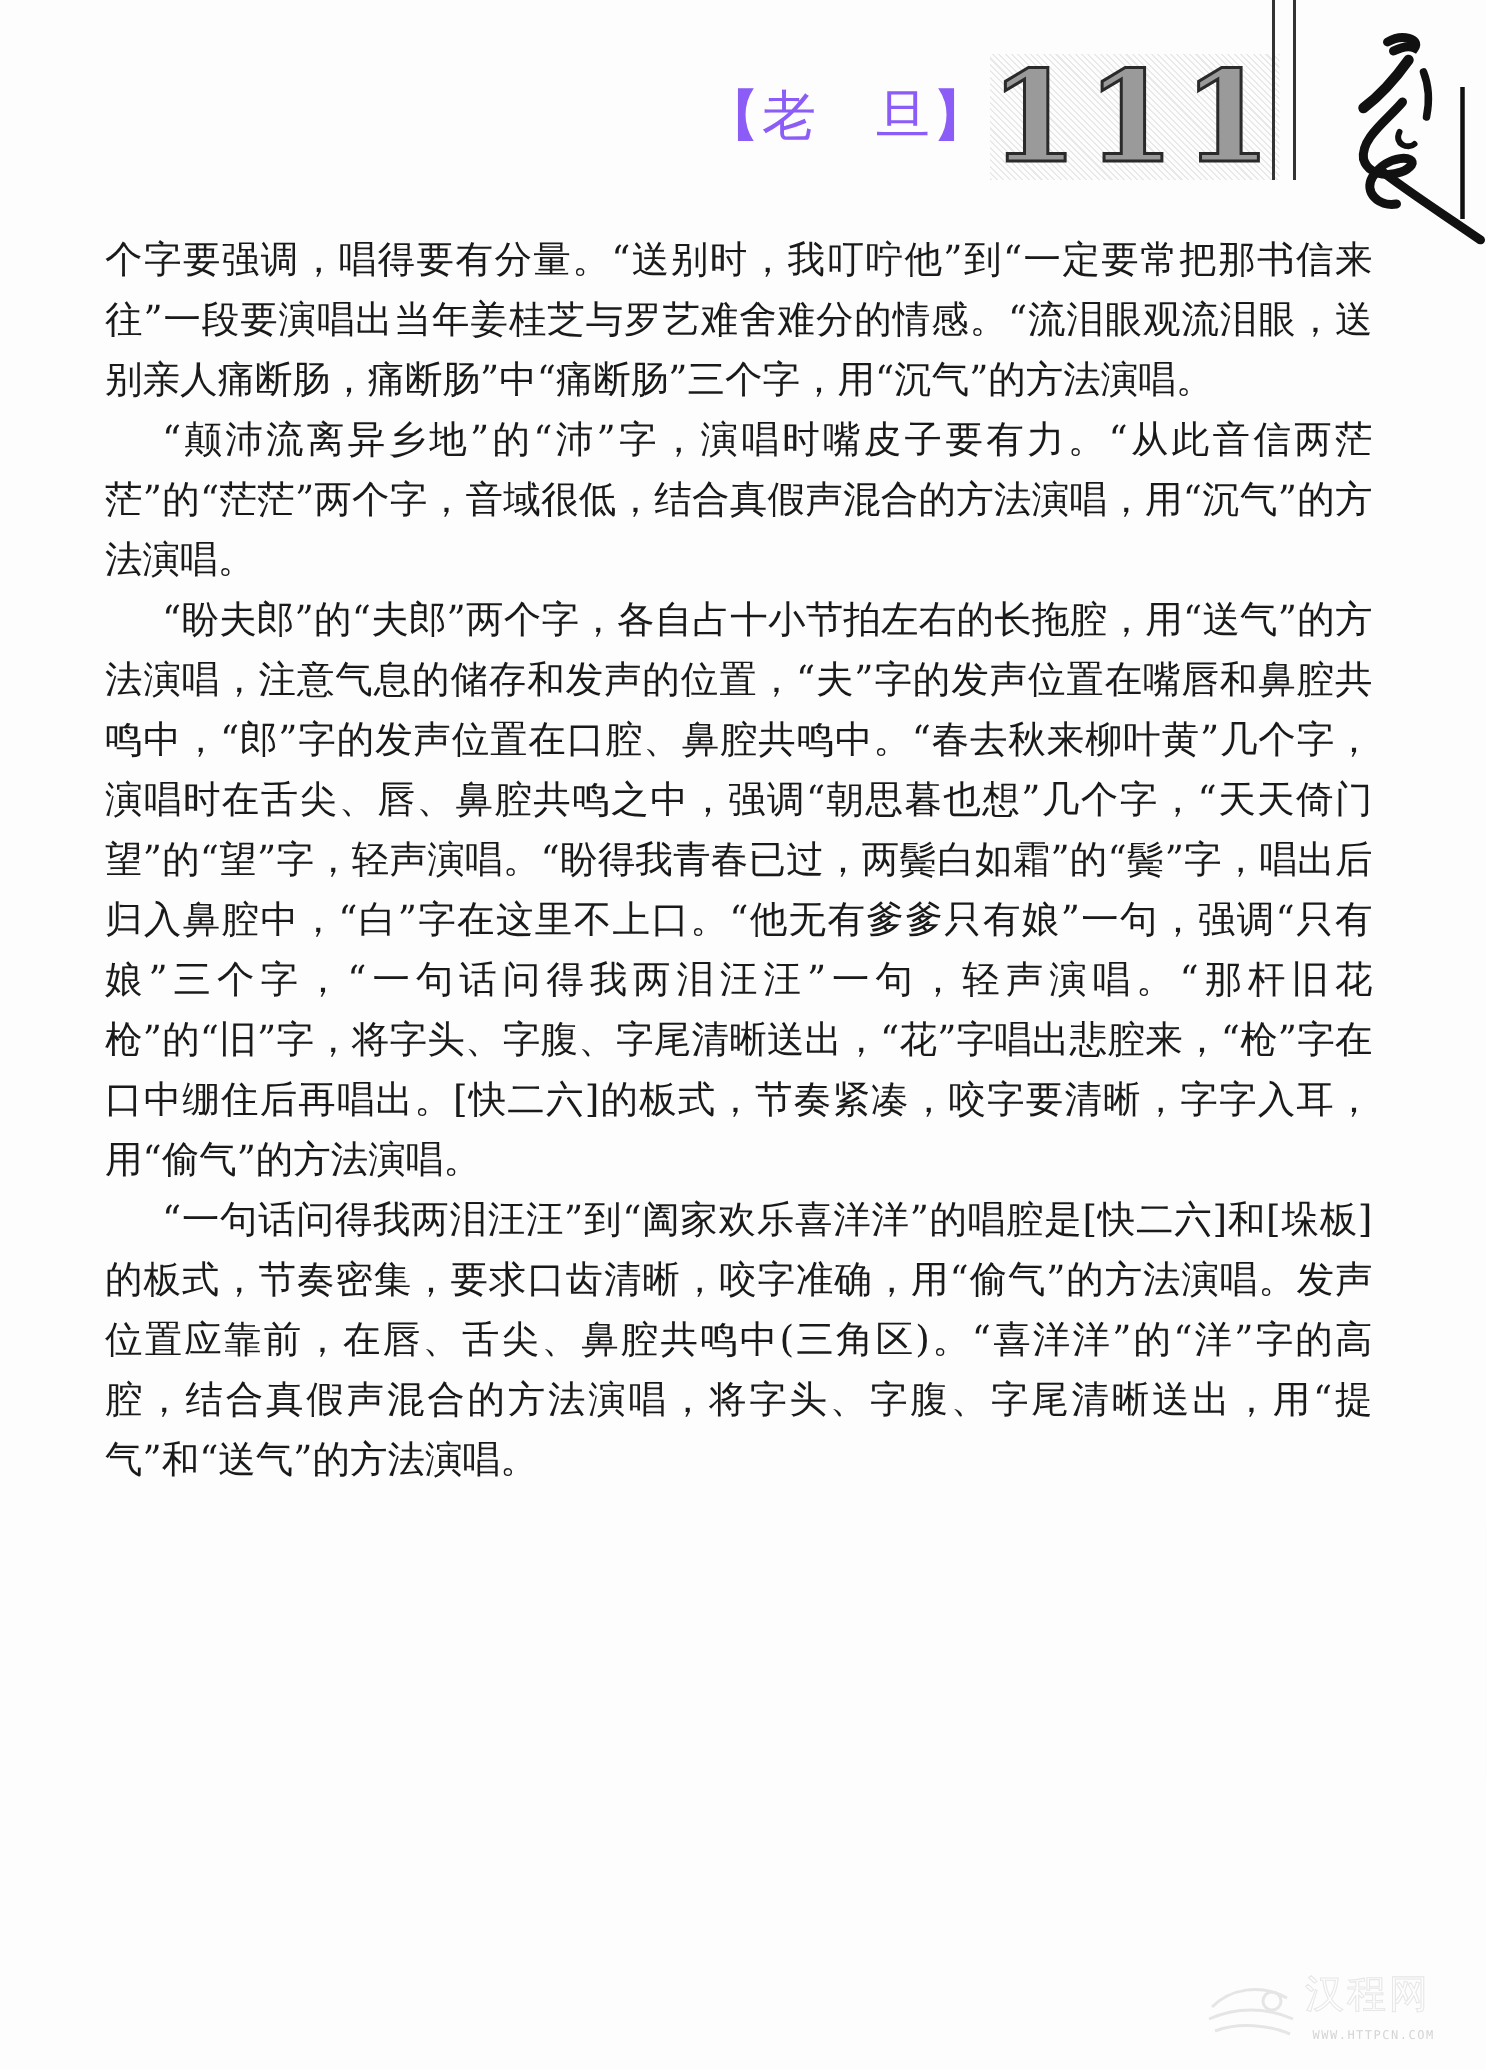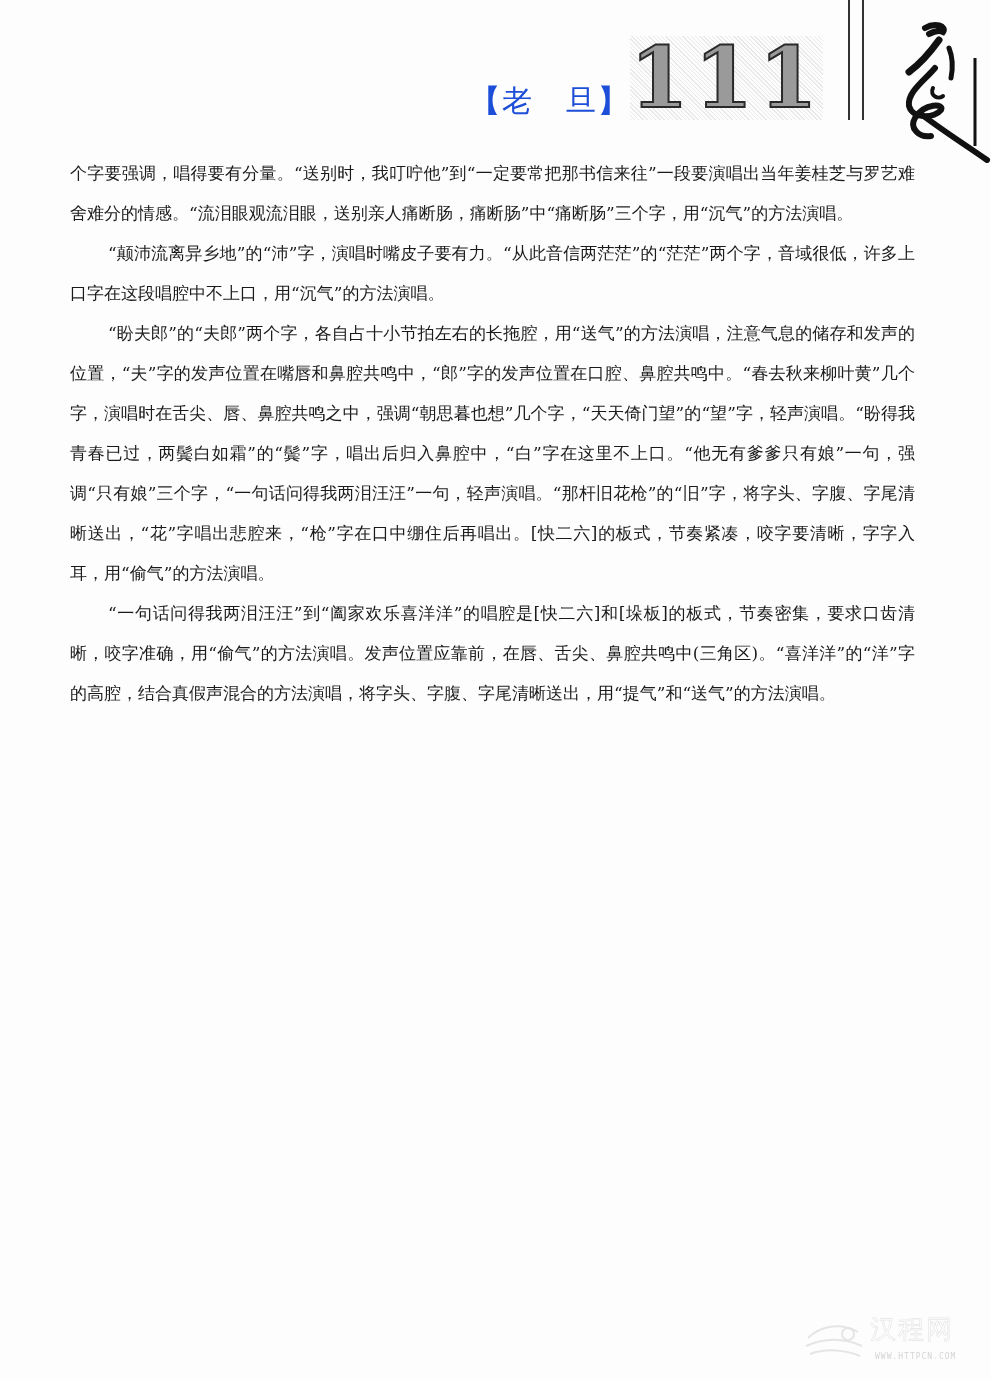--- a/index.html
+++ b/index.html
@@ -25,24 +25,24 @@
     .header {
       position: absolute;
       left: 470px;
       top: 50px;
       height: 70px;
       display: flex;
       align-items: flex-end;
     }
     .section-label {
       font-family: "DejaVu Sans", "Liberation Sans", sans-serif;
-      font-size: 30px;
+      font-size: 36px;
       line-height: 1;
-      color: #1d4ed8;
-      margin-bottom: 4px;
+      color: #8b5cf6;
+      margin-bottom: 24px;
       letter-spacing: 2px;
     }
     .section-label .bracket {
       font-weight: bold;
     }
     .page-number {
       font-family: "DejaVu Serif", "Liberation Serif", serif;
       font-weight: bold;
       font-size: 84px;
       line-height: 1;
@@ -68,21 +68,21 @@
     }
     
     .content {
       position: absolute;
       left: 70px;
       top: 153px;
       width: 845px;
     }
     .content p {
       margin: 0;
-      font-size: 17px;
+      font-size: 25px;
       line-height: 40px;
       text-align: justify;
       text-align-last: left;
     }
     .content p.indent {
       text-indent: 38px;
     }
     .watermark {
       position: absolute;
       left: 800px;
@@ -131,21 +131,21 @@
     <path d="M44 22 C34 36, 22 48, 14 54" fill="none" stroke="#111" stroke-width="7" stroke-linecap="round"></path>
     <path d="M54 30 C58 40, 58 50, 56 60" fill="none" stroke="#111" stroke-width="5" stroke-linecap="round"></path>
     <path d="M40 50 C30 62, 12 74, 14 88 C18 102, 40 100, 46 92 C50 86, 30 84, 20 100 C14 110, 24 120, 36 118" fill="none" stroke="#111" stroke-width="6" stroke-linecap="round"></path>
     <path d="M26 96 C44 110, 66 124, 92 142" fill="none" stroke="#111" stroke-width="6" stroke-linecap="round"></path>
     <path d="M38 70 C34 78, 44 82, 48 78" fill="none" stroke="#111" stroke-width="4" stroke-linecap="round"></path>
     <path d="M80 40 L80 128" fill="none" stroke="#111" stroke-width="3"></path>
   </svg>
 
   <div class="content">
     <p>个字要强调，唱得要有分量。“送别时，我叮咛他”到“一定要常把那书信来往”一段要演唱出当年姜桂芝与罗艺难舍难分的情感。“流泪眼观流泪眼，送别亲人痛断肠，痛断肠”中“痛断肠”三个字，用“沉气”的方法演唱。</p>
-    <p class="indent">“颠沛流离异乡地”的“沛”字，演唱时嘴皮子要有力。“从此音信两茫茫”的“茫茫”两个字，音域很低，许多上口字在这段唱腔中不上口，用“沉气”的方法演唱。</p>
+    <p class="indent">“颠沛流离异乡地”的“沛”字，演唱时嘴皮子要有力。“从此音信两茫茫”的“茫茫”两个字，音域很低，结合真假声混合的方法演唱，用“沉气”的方法演唱。</p>
     <p class="indent">“盼夫郎”的“夫郎”两个字，各自占十小节拍左右的长拖腔，用“送气”的方法演唱，注意气息的储存和发声的位置，“夫”字的发声位置在嘴唇和鼻腔共鸣中，“郎”字的发声位置在口腔、鼻腔共鸣中。“春去秋来柳叶黄”几个字，演唱时在舌尖、唇、鼻腔共鸣之中，强调“朝思暮也想”几个字，“天天倚门望”的“望”字，轻声演唱。“盼得我青春已过，两鬓白如霜”的“鬓”字，唱出后归入鼻腔中，“白”字在这里不上口。“他无有爹爹只有娘”一句，强调“只有娘”三个字，“一句话问得我两泪汪汪”一句，轻声演唱。“那杆旧花枪”的“旧”字，将字头、字腹、字尾清晰送出，“花”字唱出悲腔来，“枪”字在口中绷住后再唱出。[快二六]的板式，节奏紧凑，咬字要清晰，字字入耳，用“偷气”的方法演唱。</p>
     <p class="indent">“一句话问得我两泪汪汪”到“阖家欢乐喜洋洋”的唱腔是[快二六]和[垛板]的板式，节奏密集，要求口齿清晰，咬字准确，用“偷气”的方法演唱。发声位置应靠前，在唇、舌尖、鼻腔共鸣中(三角区)。“喜洋洋”的“洋”字的高腔，结合真假声混合的方法演唱，将字头、字腹、字尾清晰送出，用“提气”和“送气”的方法演唱。</p>
   </div>
 
   <div class="watermark">
     <svg width="70" height="55" viewBox="0 0 70 55" xmlns="http://www.w3.org/2000/svg">
       <path d="M8 30 C20 18, 40 14, 58 24" fill="none" stroke="#bbb" stroke-width="2"></path>
       <path d="M6 38 C24 30, 44 30, 62 38" fill="none" stroke="#bbb" stroke-width="2"></path>
       <path d="M10 46 C26 40, 46 42, 60 48" fill="none" stroke="#bbb" stroke-width="2"></path>
       <circle cx="48" cy="26" r="6" fill="none" stroke="#bbb" stroke-width="2"></circle>

